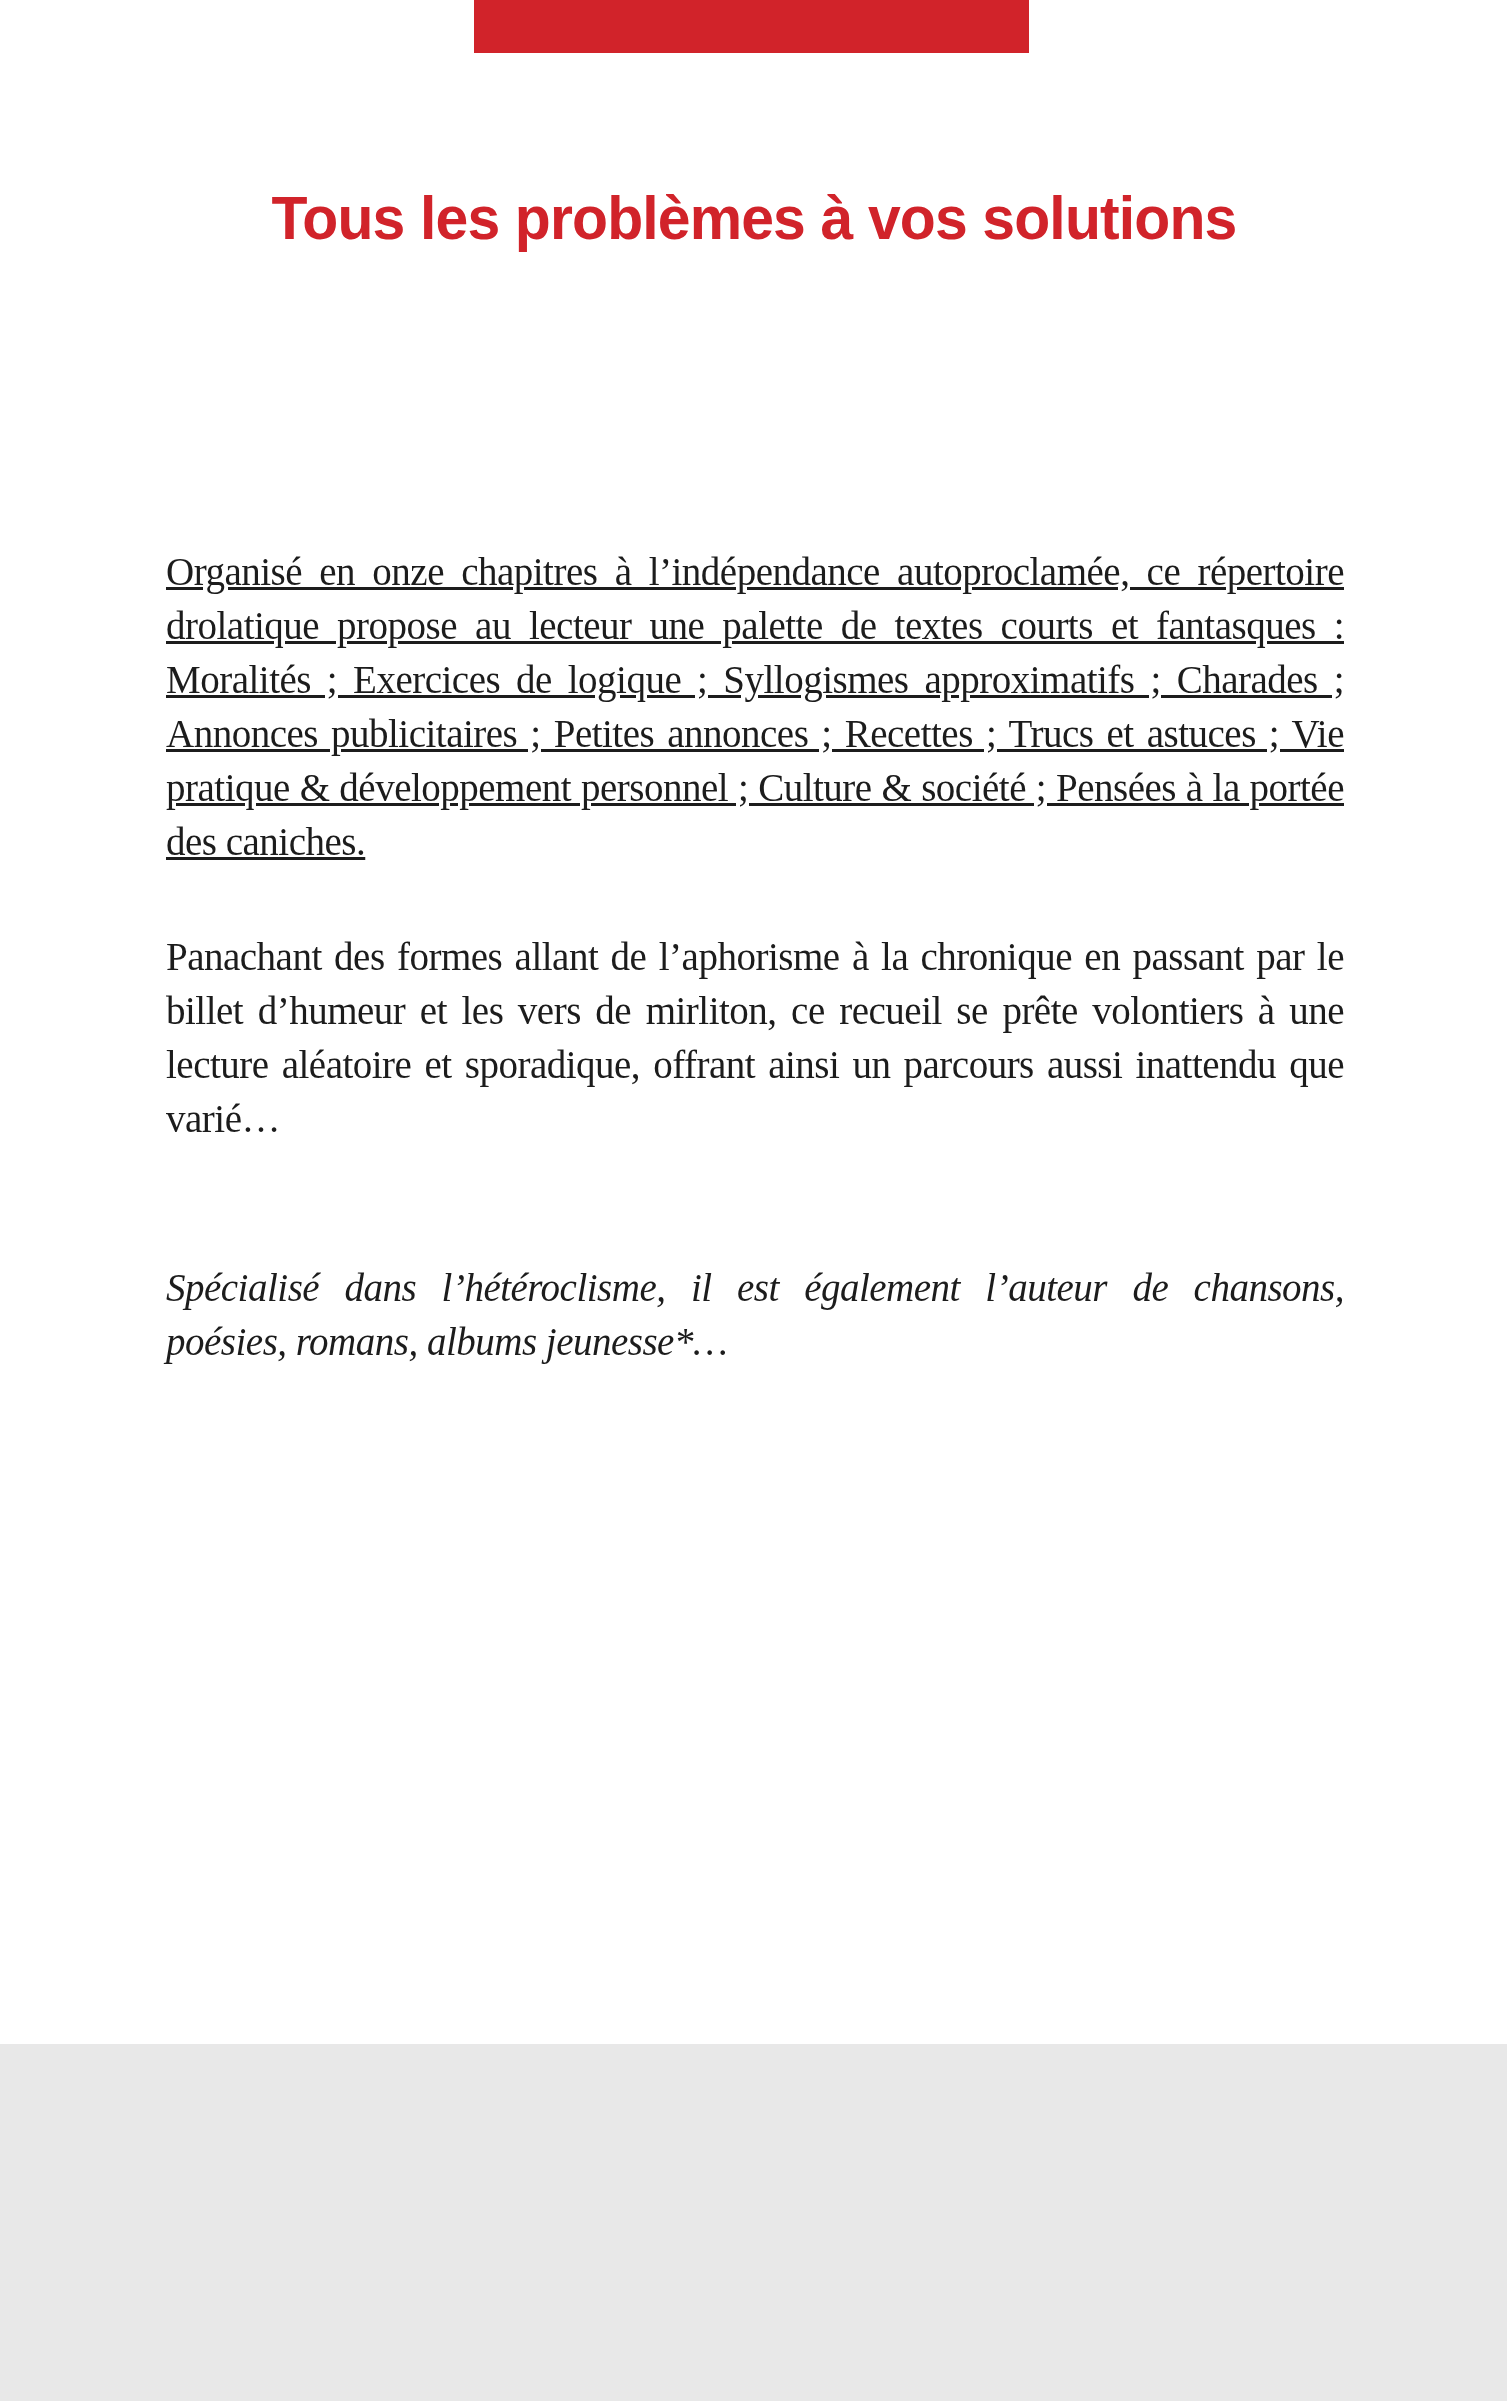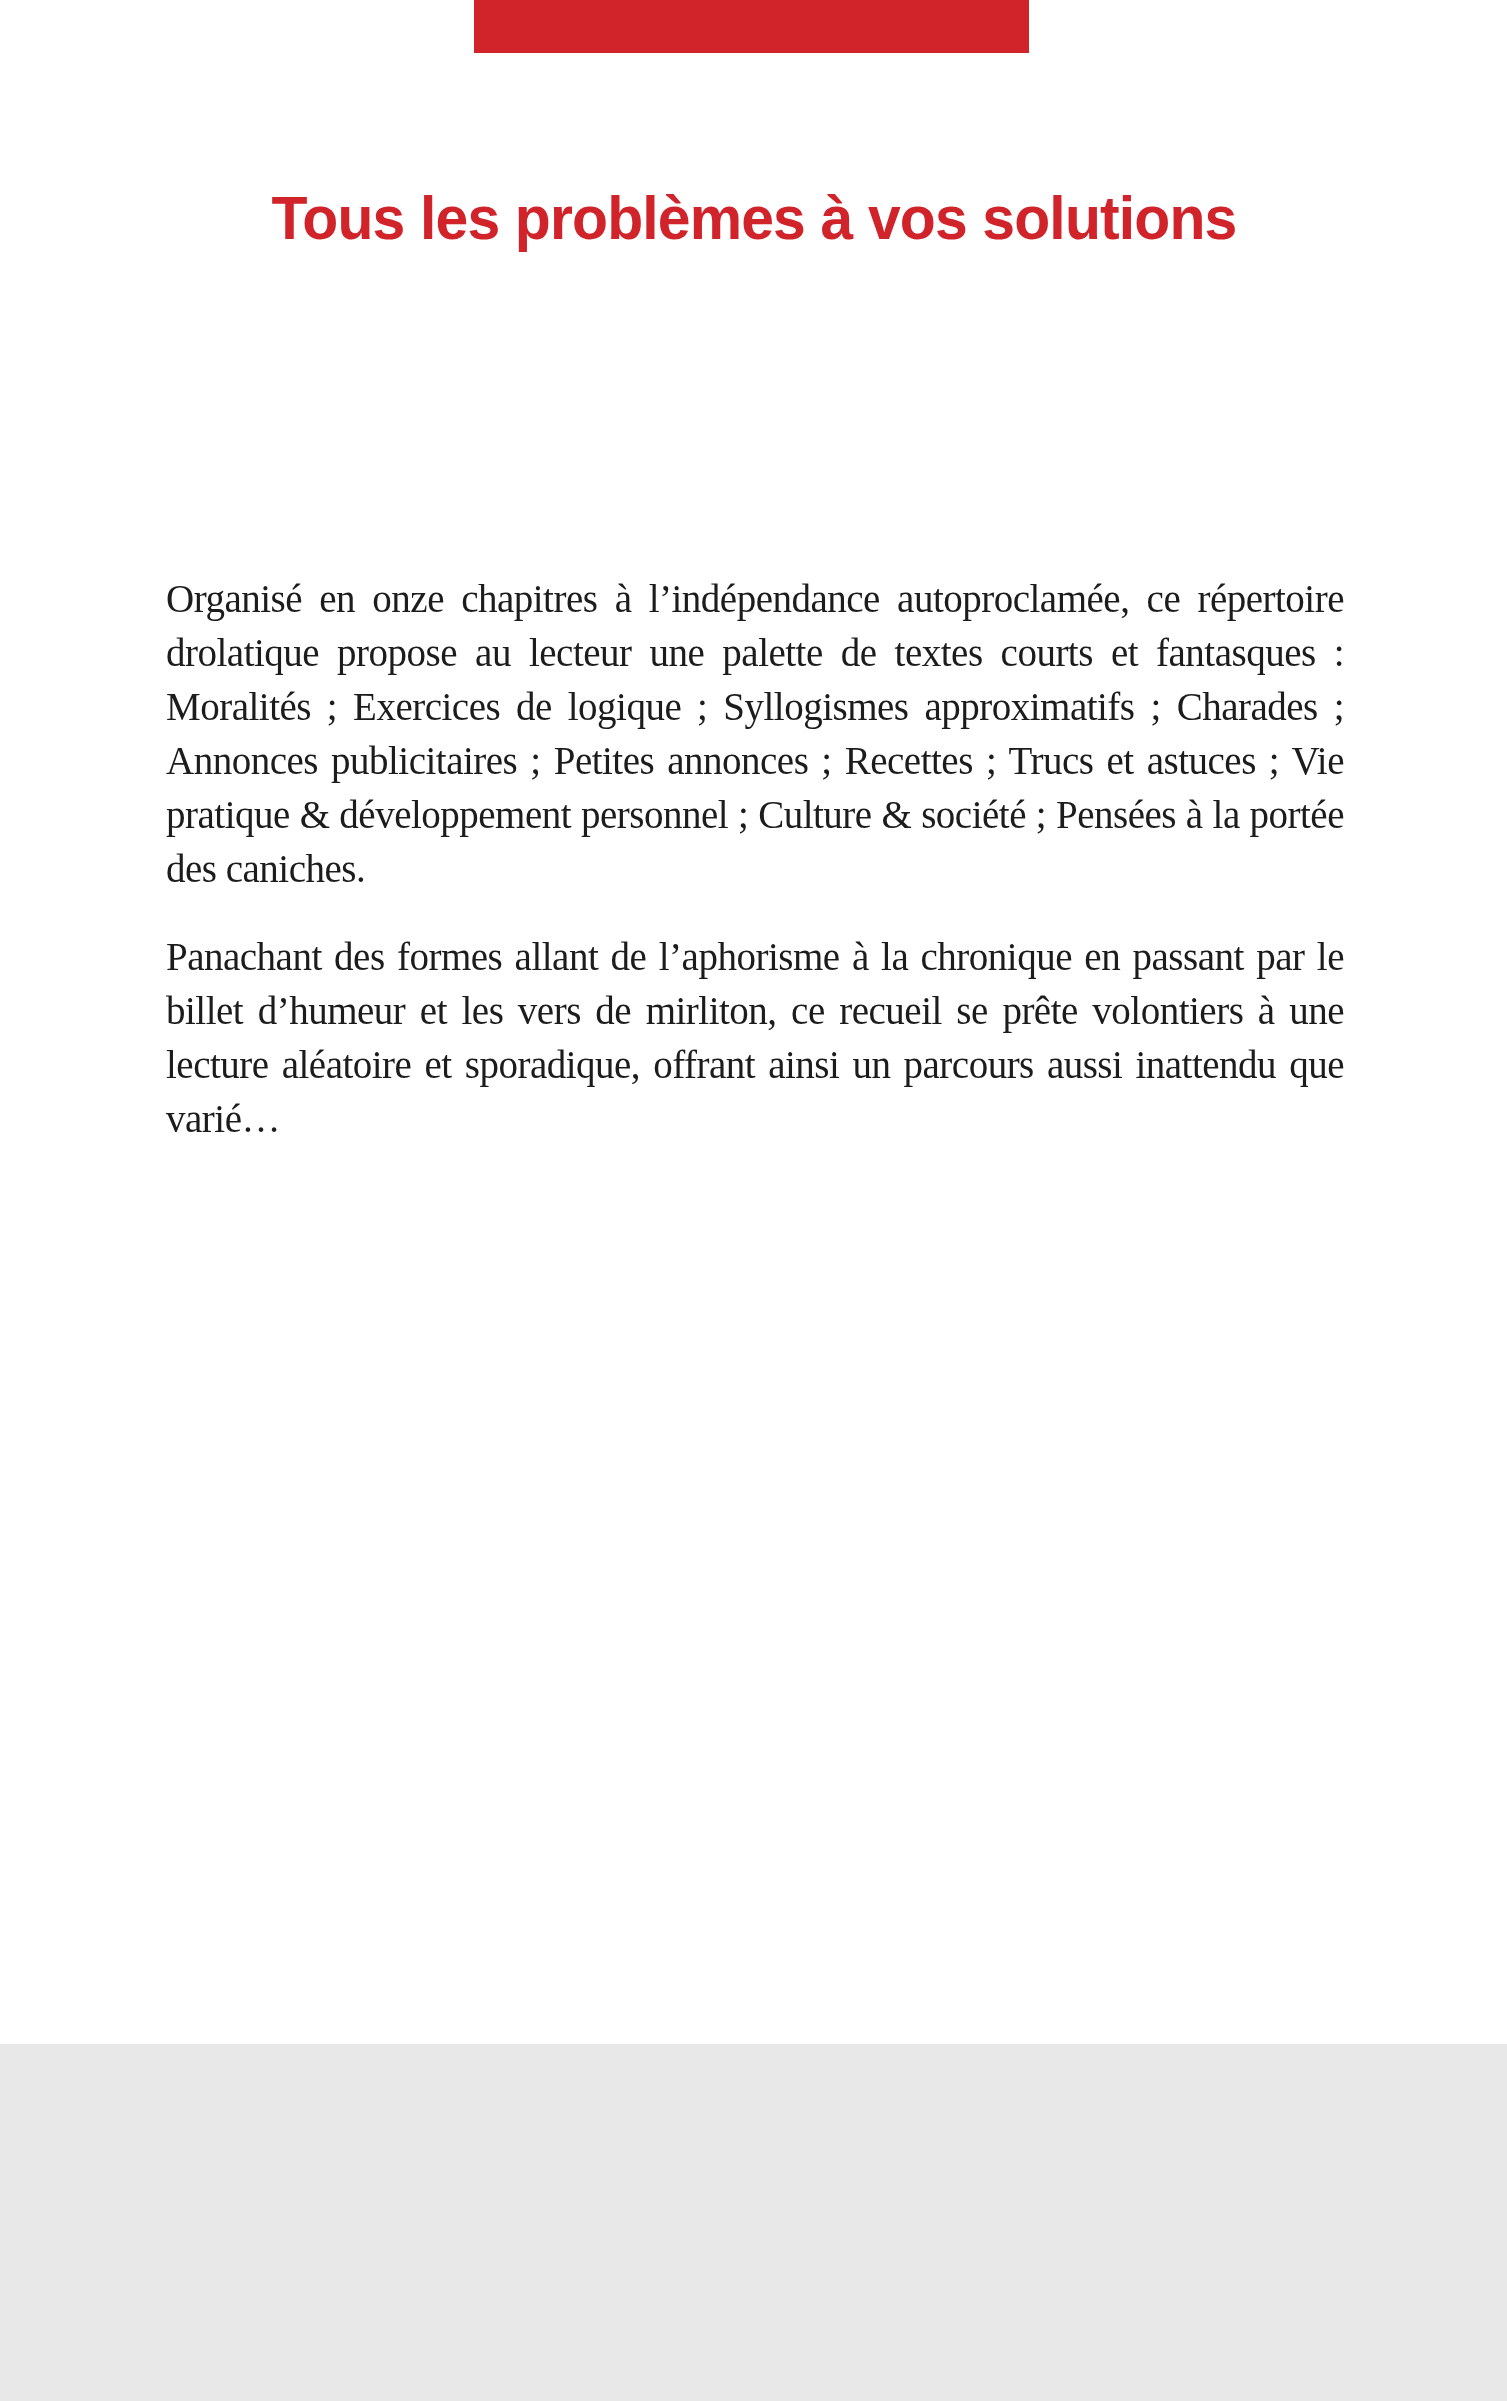--- a/index.html
+++ b/index.html
@@ -34,21 +34,21 @@
   }
   .col{position:absolute;left:166px;width:1178px;}
   .body-p{
     margin:0;
     font-size:39px;
     line-height:54px;
     letter-spacing:-0.5px;
     text-align:justify;
   }
   .p1{top:270px;}
-  .p2{top:572px;}
+  .p2{top:545px;text-decoration:underline;}
   .p3{top:930px;font-family:Liberation Serif, serif;}
   .bio{top:1261px;}
   .bio p{
     margin:0;
     font-size:39px;
     line-height:54px;
     letter-spacing:-0.5px;
     font-style:italic;
     text-align:justify;
   }
@@ -83,20 +83,21 @@
 <div class="page">
 
   <div class="top-band"></div>
 
   <h1 class="title">Tous les problèmes à vos solutions</h1>
 
   <p class="body-p col p2">Organisé en onze chapitres à l’indépendance autoproclamée, ce répertoire drolatique propose au lecteur une palette de textes courts et fantasques&nbsp;: Moralités&nbsp;; Exercices de logique&nbsp;; Syllogismes approximatifs&nbsp;; Charades&nbsp;; Annonces publicitaires&nbsp;; Petites annonces&nbsp;; Recettes&nbsp;; Trucs et astuces&nbsp;; Vie pratique &amp; développement personnel&nbsp;; Culture &amp; société&nbsp;; Pensées à la portée des caniches.</p>
   <p class="body-p col p3">Panachant des formes allant de l’aphorisme à la chronique en passant par le billet d’humeur et les vers de mirliton, ce recueil se prête volontiers à une lecture aléatoire et sporadique, offrant ainsi un parcours aussi inattendu que varié…</p>
 
   <div class="col bio">
+    <p>Spécialisé dans l’hétéroclisme, il est également l’auteur de chansons, poésies, romans, albums jeunesse*…</p>
   </div>
 
 
   <div class="left-band"></div>
 
   <svg class="quill" viewBox="0 0 70 215" aria-hidden="true">
     <path d="M63,3 C36,40 16,100 8,170 C5,188 4,202 6,213 C8,214 10,213 11,210
              C13,186 17,158 24,128 C33,88 46,42 66,9 C67,5 66,3 63,3 Z" fill="var(--accent,#d1232a)"></path>
     <path d="M63,3 C48,34 36,70 28,108 C22,136 16,170 12,205 C20,170 28,136 36,104
              C44,72 54,36 66,9 C67,5 66,3 63,3 Z" fill="var(--accent,#d1232a)"></path>

